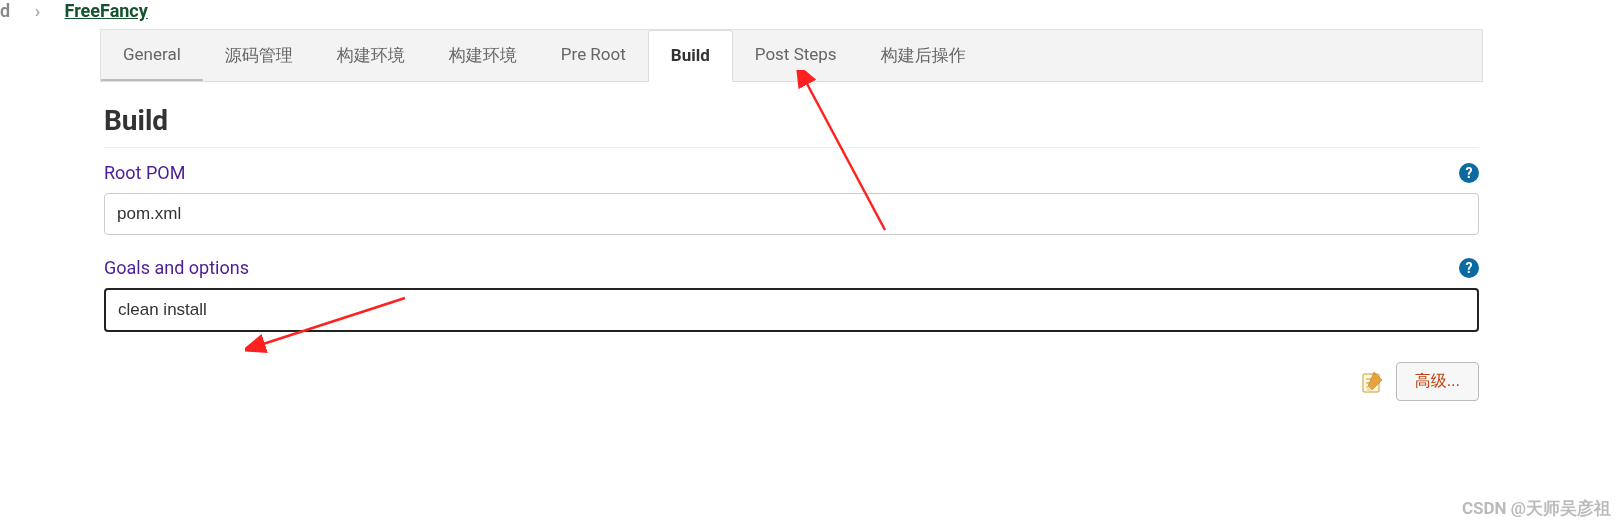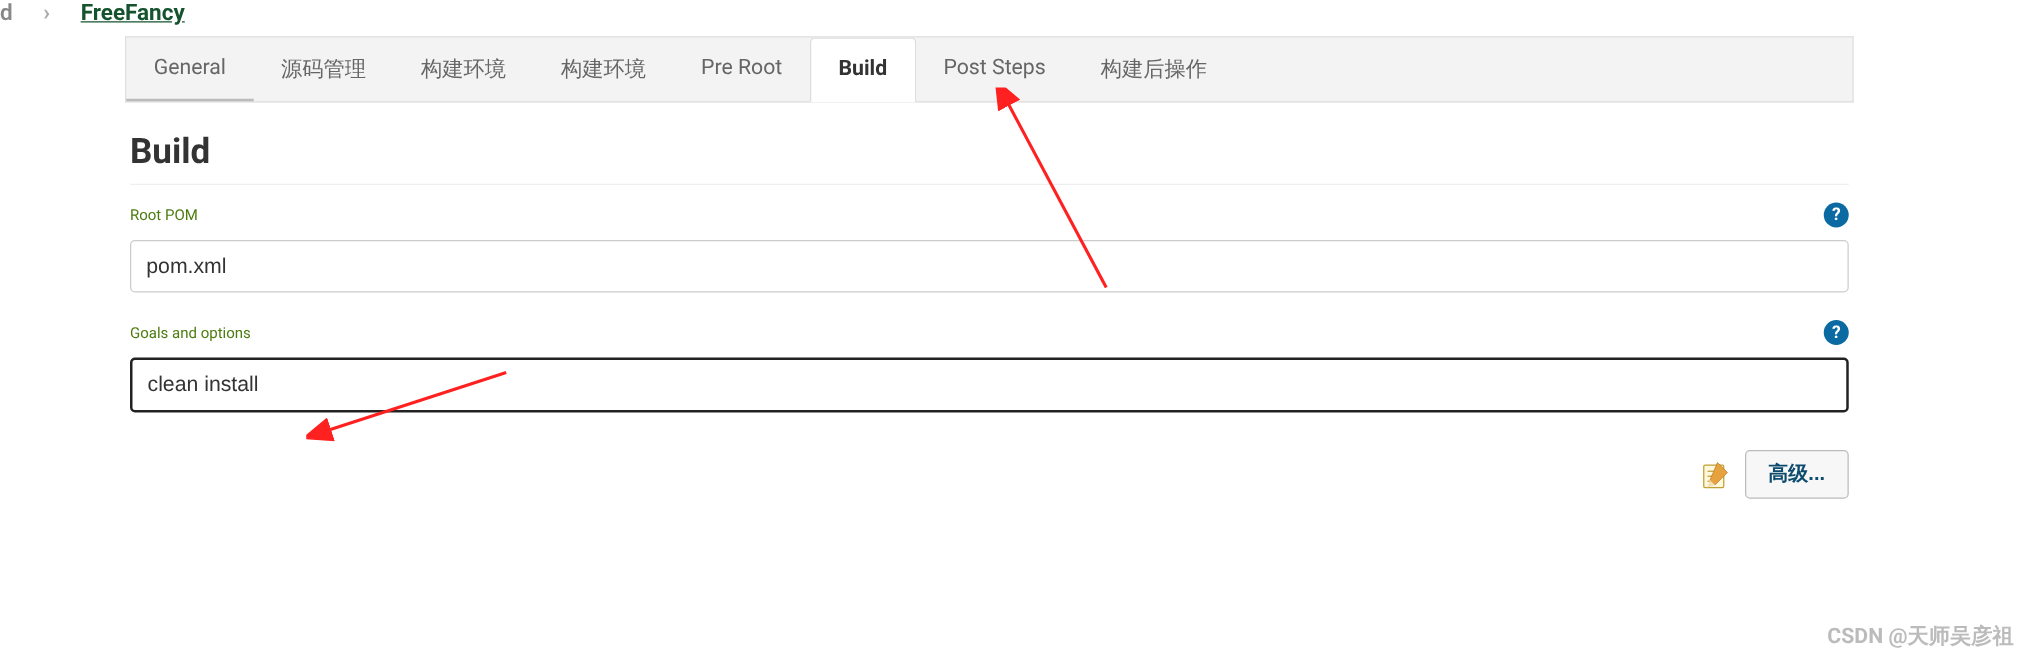--- a/index.html
+++ b/index.html
@@ -74,22 +74,22 @@
     .field-group {
       margin-bottom: 22px;
     }
     .field-label-row {
       display: flex;
       justify-content: space-between;
       align-items: center;
       margin-bottom: 10px;
     }
     .field-label {
-      font-size: 12px;
-      color: #4d7c0f;
+      font-size: 18px;
+      color: #4c1d95;
       font-weight: 400;
     }
     .help-icon {
       width: 20px;
       height: 20px;
       border-radius: 50%;
       background: #0b6aa2;
       color: #fff;
       font-size: 14px;
       font-weight: 700;
@@ -128,22 +128,22 @@
     .notepad-icon svg {
       width: 24px;
       height: 24px;
     }
     .advanced-button {
       padding: 8px 18px;
       background: #f7f7f7;
       border: 1px solid #bbb;
       border-radius: 4px;
       font-size: 16px;
-      font-weight: 700;
-      color: #0c4a6e;
+      font-weight: 400;
+      color: #c2410c;
       cursor: pointer;
     }
     .watermark {
       position: absolute;
       bottom: 5px;
       right: 12px;
       color: rgba(120,120,120,0.5);
       font-size: 17px;
       font-weight: 700;
     }

